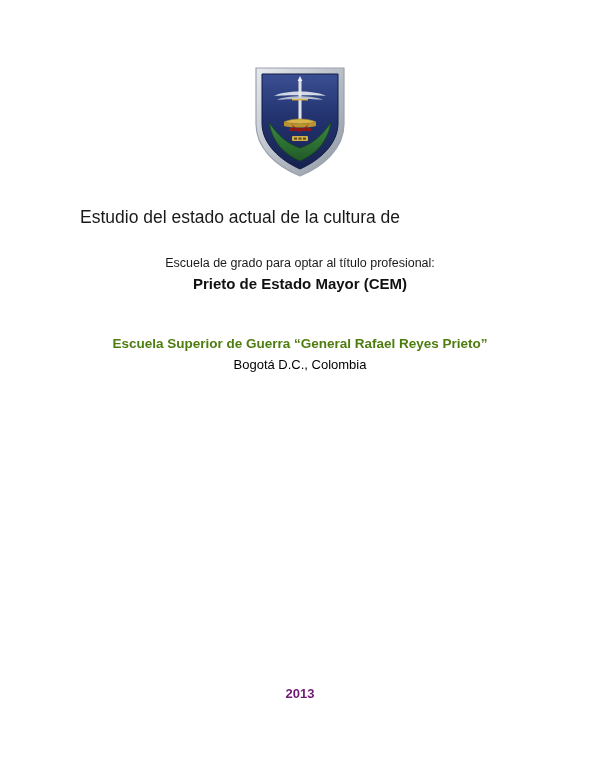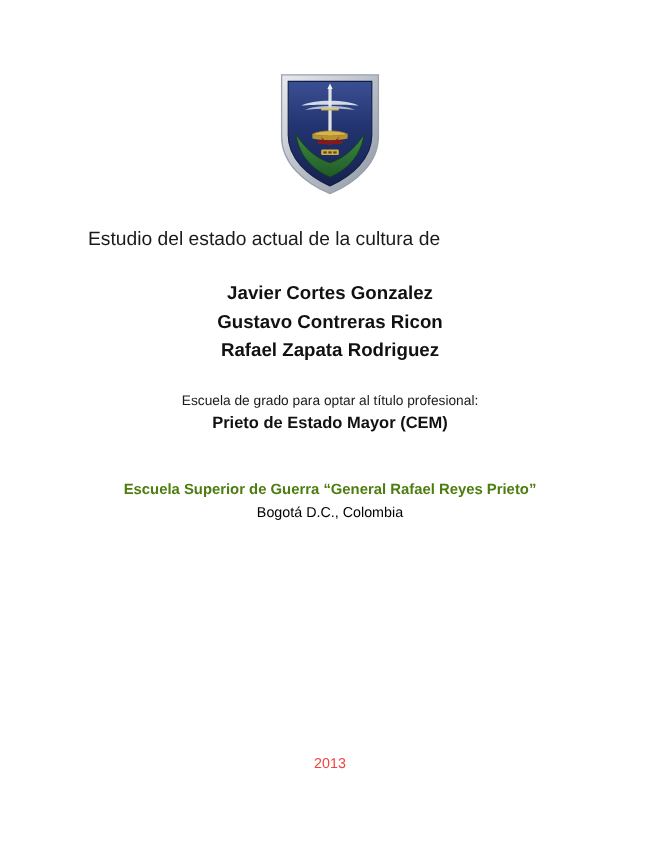--- a/index.html
+++ b/index.html
@@ -91,21 +91,22 @@
   }
 
   
   .year {
     position: absolute;
     left: 0;
     right: 0;
     top: 686px;
     text-align: center;
     font-size: 13px;
-    color: #ef4444;
+    color: #701a75;
+    font-weight: bold;
   }
 </style>
 </head>
 <body>
 
 <div class="page">
 
   <div class="crest-wrap">
     <svg class="crest-svg" width="104" height="118" viewBox="0 0 104 118" xmlns="http://www.w3.org/2000/svg" aria-hidden="true">
       <defs>
@@ -149,25 +150,20 @@
       <rect x="46" y="75.6" width="3" height="2" fill="#5c4a10"></rect>
       <rect x="50.5" y="75.6" width="3" height="2" fill="#5c4a10"></rect>
       <rect x="55" y="75.6" width="3" height="2" fill="#5c4a10"></rect>
     </svg>
   </div>
 
   <div class="title">
     <span class="line">Estudio del estado actual de la cultura de</span>
   </div>
 
-  <div class="authors">
-    <span class="line">Javier Cortes Gonzalez</span>
-    <span class="line">Gustavo Contreras Ricon</span>
-    <span class="line">Rafael Zapata Rodriguez</span>
-  </div>
 
   <div class="degree">
     <div class="degree-caption">Escuela de grado para optar al título profesional:</div>
     <div class="degree-name">Prieto de Estado Mayor (CEM)</div>
   </div>
 
   <div class="institution">
     <div class="institution-name">Escuela Superior de Guerra “General Rafael Reyes Prieto”</div>
     <div class="institution-city">Bogotá D.C., Colombia</div>
   </div>

